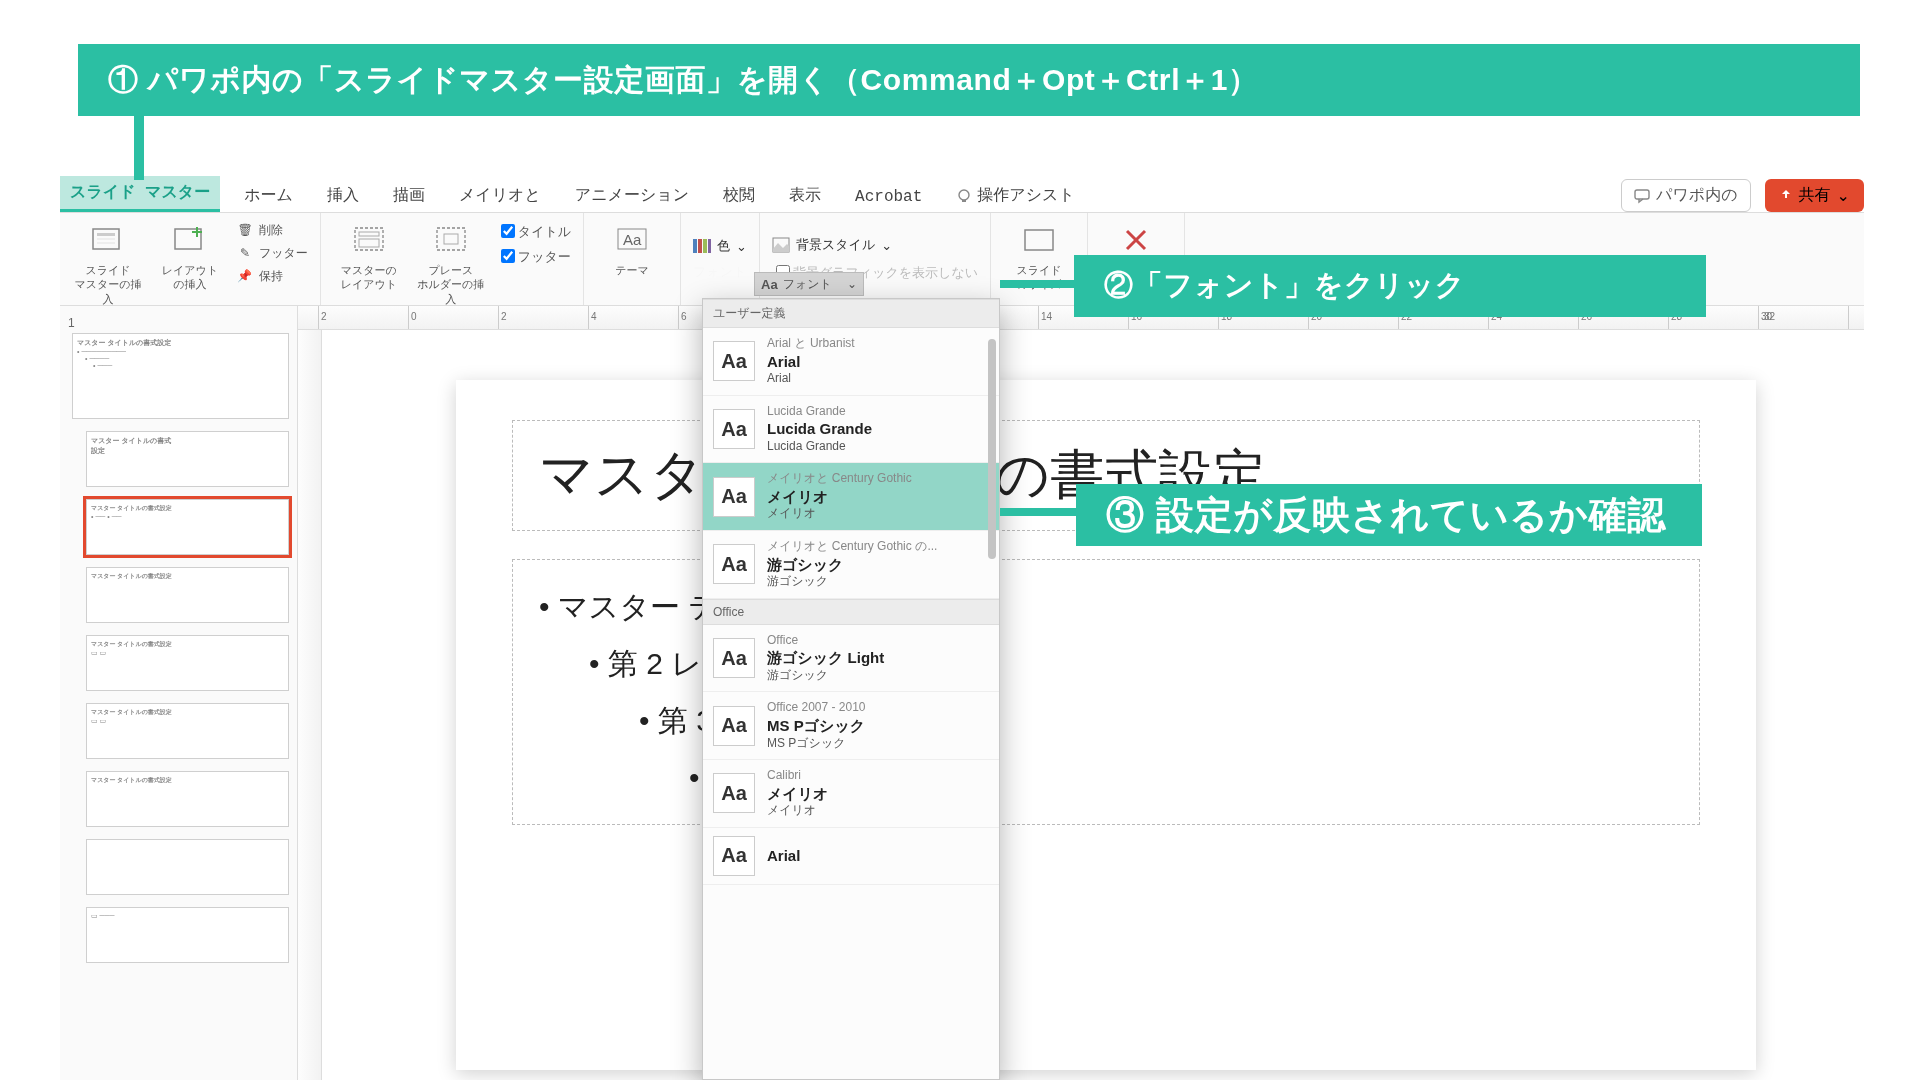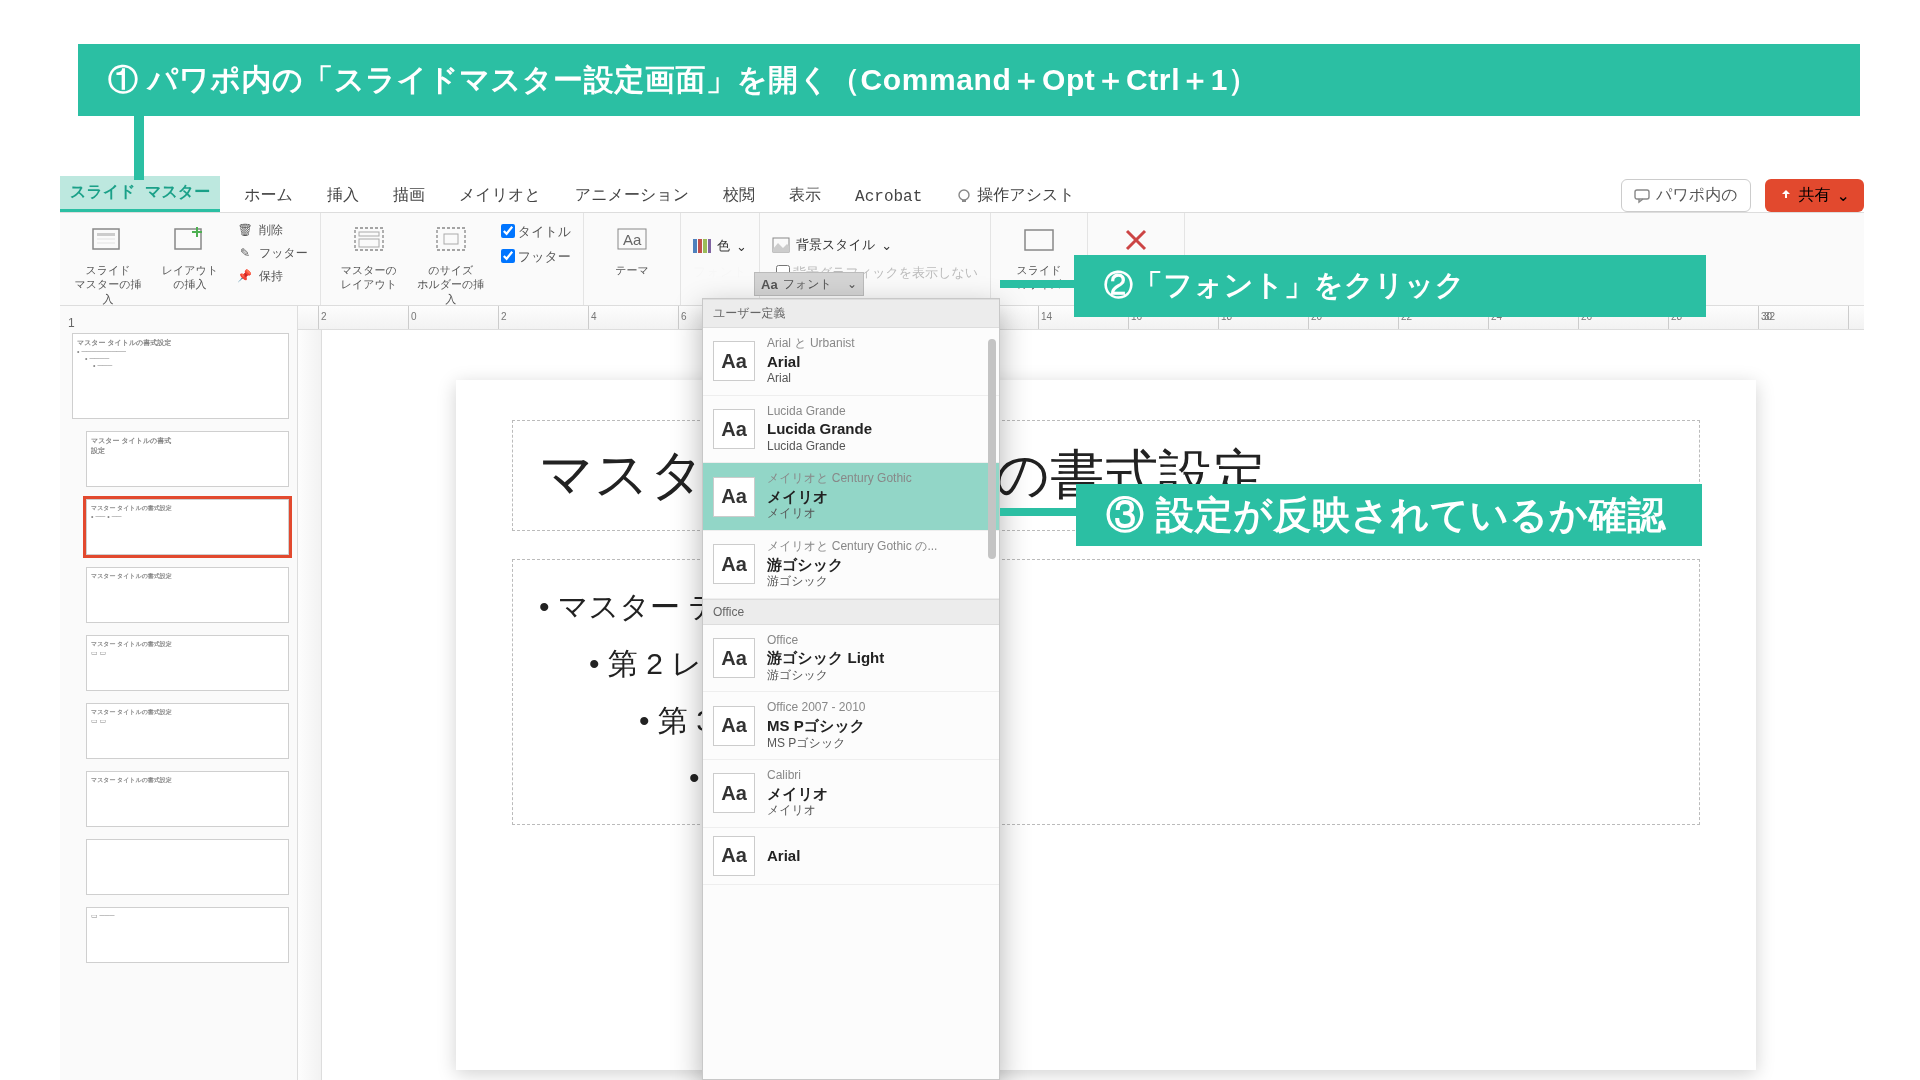--- a/index.html
+++ b/index.html
@@ -178,21 +178,21 @@
       <span style="white-space:pre-line;">マスターの
 レイアウト</span>
     </div>
     <div class="rbig">
       <div class="ic">
           <svg width="34" height="30">
             <rect x="3" y="3" width="28" height="22" fill="none" stroke="#888" stroke-width="1.3" stroke-dasharray="3 2"></rect>
             <rect x="10" y="9" width="14" height="10" fill="none" stroke="#aaa"></rect>
           </svg>
         </div>
-      <span style="white-space:pre-line;">のサイズ
+      <span style="white-space:pre-line;">プレース
 ホルダーの挿入</span>
     </div>
     <div class="rsmall-stack" style="justify-content:center;">
       <label class="chk">
           <input type="checkbox" checked="" style="">
           <span>タイトル</span>
         </label>
       <label class="chk">
           <input type="checkbox" checked="" style="">
           <span>フッター</span>

